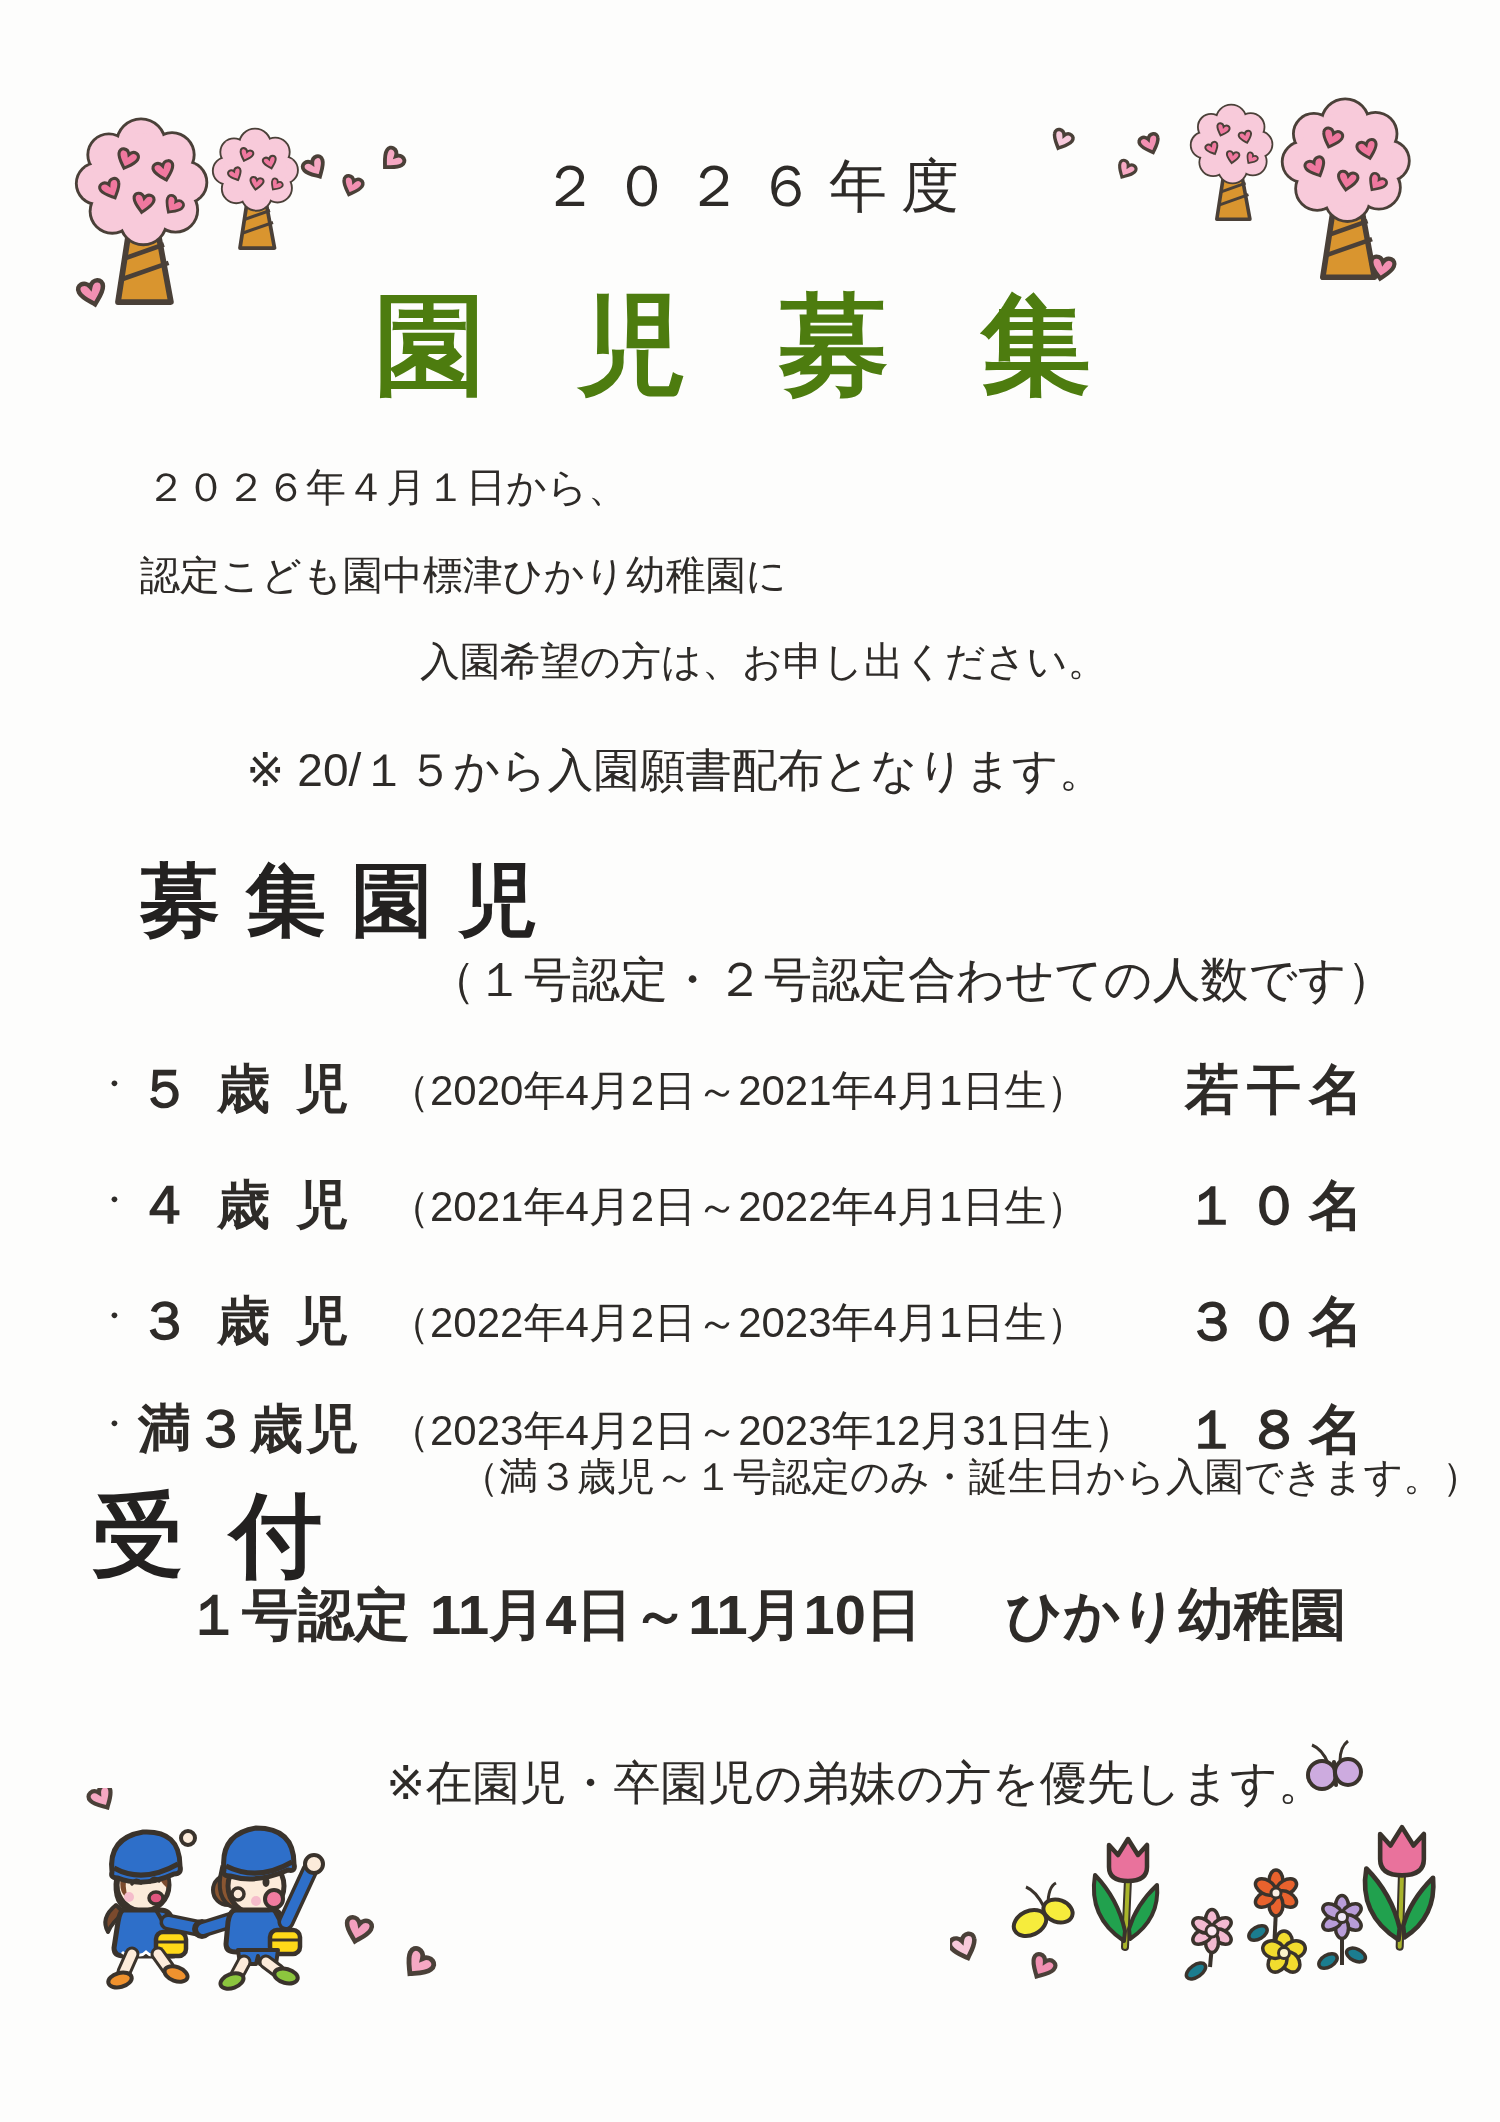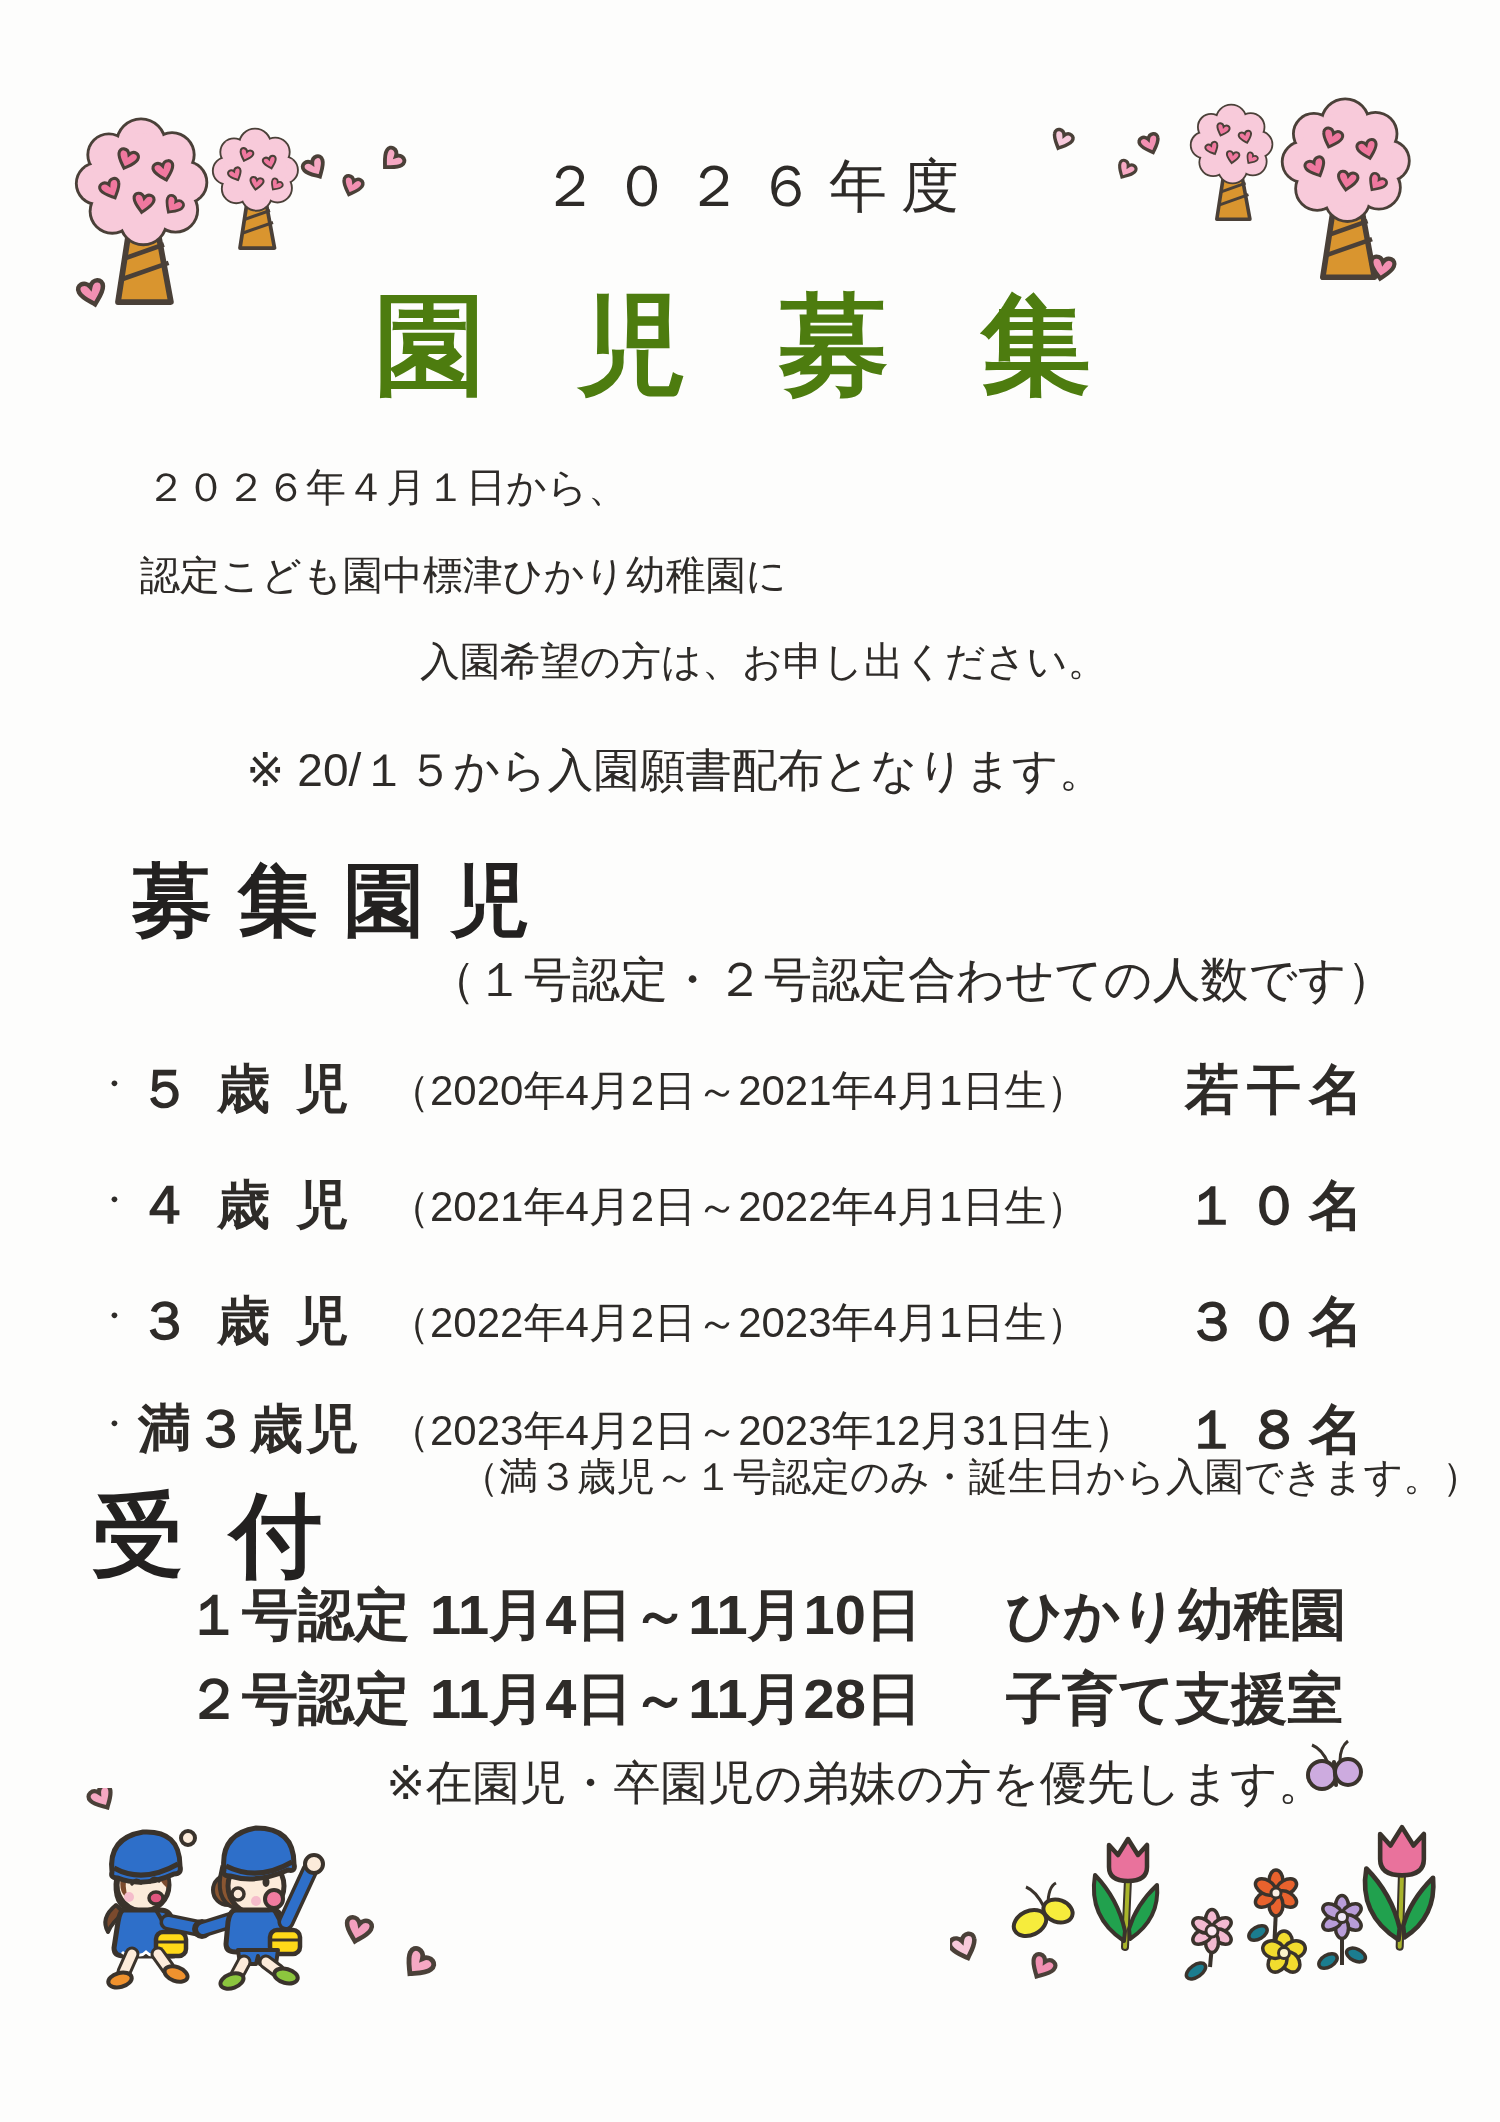--- a/index.html
+++ b/index.html
@@ -24,21 +24,21 @@
     top:272px;left:0;width:100%;text-align:center;margin:0;
     font-size:110px;font-weight:700;letter-spacing:92px;padding-left:58px;
     box-sizing:border-box;color:#4d7c0f;
   }
   .intro{font-size:40px;font-weight:500;text-align:right;}
   .intro1{top:460px;left:146px;}
   .intro2{top:548px;left:140px;}
   .intro3{top:634px;left:420px;}
   .note-app{top:740px;left:246px;font-size:46px;font-weight:500;}
   .recruit-heading{
-    top:848px;left:132px;margin:0;
+    top:848px;left:140px;margin:0;
     font-size:80px;font-weight:600;letter-spacing:26px;color:#232120;
   }
   .recruit-sub{top:948px;left:428px;font-size:48px;font-weight:500;}
   .row{left:0;top:0;width:100%;height:72px;}
   .row span{position:absolute;white-space:nowrap;}
   .r1{top:1054px;} .r2{top:1170px;} .r3{top:1286px;} .r4{top:1394px;}
   .bullet{left:96px;top:6px;font-size:36px;}
   .age{left:138px;font-size:53px;font-weight:600;}
   .age-wide{letter-spacing:26px;}
   .age-tight{letter-spacing:3px;}
@@ -158,25 +158,20 @@
     <span class="cap">１８名</span>
   </div>
   <div class="abs recruit-note">（満３歳児～１号認定のみ・誕生日から入園できます。）</div>
 
   <h2 class="abs reception-heading">受付</h2>
   <div class="abs rrow rr1">
     <span class="rcat">１号認定</span>
     <span class="rperiod">11月4日～11月10日</span>
     <span class="rplace">ひかり幼稚園</span>
   </div>
-  <div class="abs rrow rr2">
-    <span class="rcat">２号認定</span>
-    <span class="rperiod">11月4日～11月28日</span>
-    <span class="rplace">子育て支援室</span>
-  </div>
   <div class="abs priority-note">※在園児・卒園児の弟妹の方を優先します。</div>
 
   <svg class="abs" style="left:40px;top:1788px" width="420" height="240" viewBox="0 0 420 240">
     <g stroke="#4a4038" stroke-width="3.5">
       <use href="#petal" transform="translate(62,10) rotate(-30) scale(1.2)" fill="#f6a8c3"></use>
       <use href="#petal" transform="translate(318,142) rotate(15) scale(1.3)" fill="#f4a0be"></use>
       <use href="#petal" transform="translate(378,176) rotate(40) scale(1.4)" fill="#f6a8c3"></use>
     </g>
 
     <g transform="translate(58,22)">

